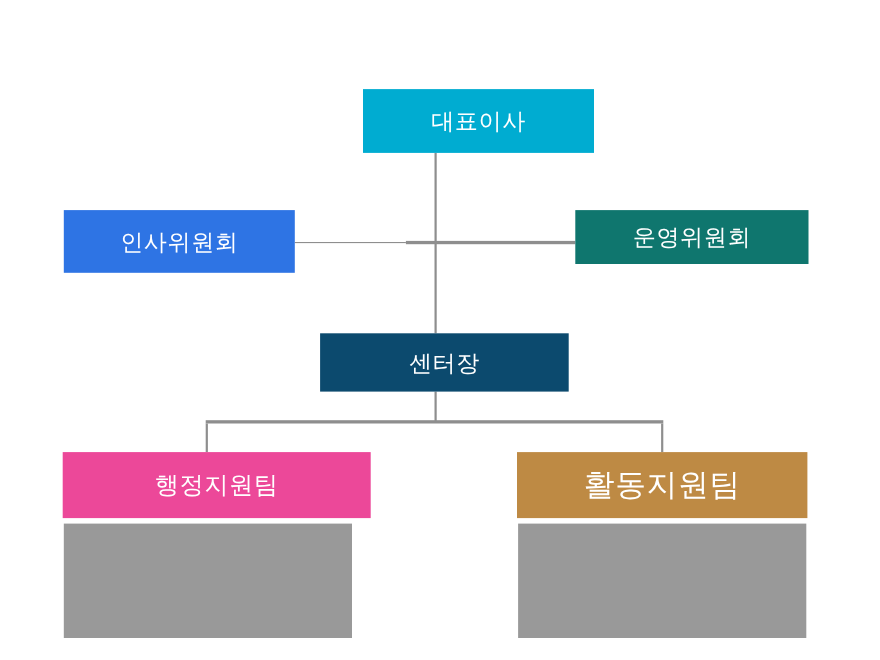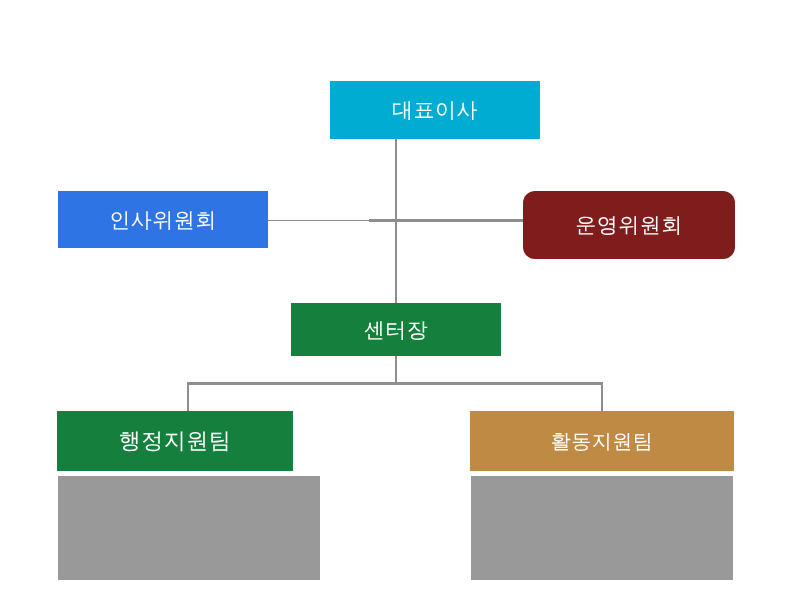--- a/index.html
+++ b/index.html
@@ -20,24 +20,24 @@
     align-items: center;
     justify-content: center;
     color: #ffffff;
     font-size: 21px;
     letter-spacing: 0.5px;
     box-sizing: border-box;
     user-select: none;
   }
   .n-ceo      { left: 291px; top:  81px; width: 210px; height: 58px; background: #00ACD1; margin-left: 39px; }
   .n-hr       { left:  58px; top: 191px; width: 210px; height: 57px; background: #2E74E4; justify-content: center; }
-  .n-ops      { left: 523px; top: 191px; width: 212px; height: 68px; background: #7f1d1d; border-radius: 12px; }
-  .n-center   { left: 291px; top: 303px; width: 210px; height: 53px; background: #15803d; }
-  .n-admin    { left:  57px; top: 411px; width: 236px; height: 60px; background: #15803d; font-size: 22px; }
-  .n-activity { left: 470px; top: 411px; width: 264px; height: 60px; background: #BE8A44; font-size: 20px; }
+  .n-ops      { left: 523px; top: 191px; width: 212px; height: 49px; background: #0f766e; }
+  .n-center   { left: 291px; top: 303px; width: 226px; height: 53px; background: #0c4a6e; }
+  .n-admin    { left:  57px; top: 411px; width: 280px; height: 60px; background: #ec4899; font-size: 22px; }
+  .n-activity { left: 470px; top: 411px; width: 264px; height: 60px; background: #BE8A44; font-size: 28px; }
   .placeholder {
     position: absolute;
     background: #999999;
   }
   .ph-left  { left:  58px; top: 476px; width: 262px; height: 104px; }
   .ph-right { left: 471px; top: 476px; width: 262px; height: 104px; }
   .line {
     position: absolute;
     background: #8E8E8E;
   }

